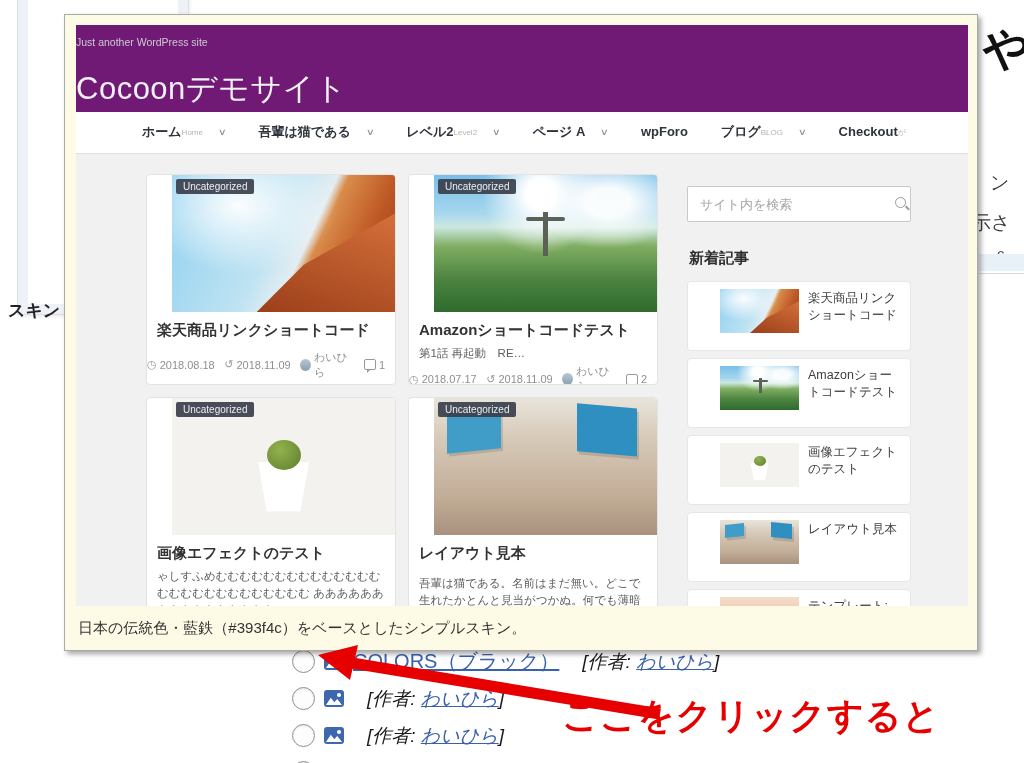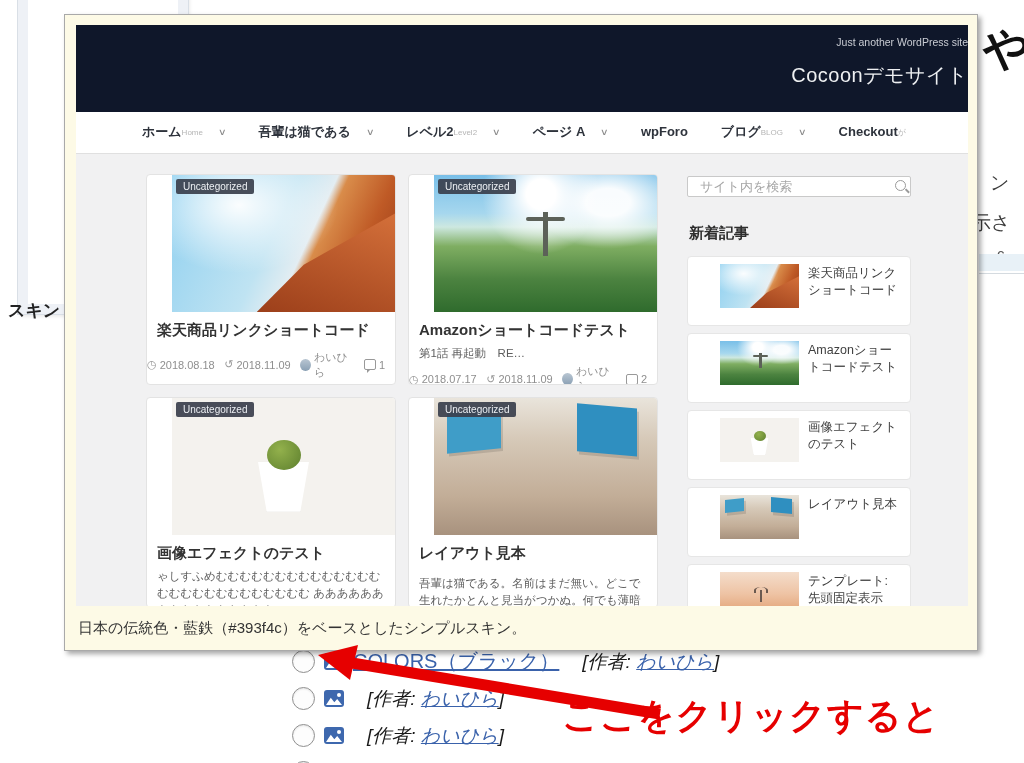--- a/index.html
+++ b/index.html
@@ -53,23 +53,23 @@
   .annot-arrow{position:absolute;left:300px;top:636px;z-index:20;}
 
   
   .popup{
     position:absolute;left:64px;top:14px;width:914px;height:637px;box-sizing:border-box;
     background:#fdfae6;border:1px solid #a9a9a9;box-shadow:3px 3px 5px rgba(0,0,0,.35);
     padding:10px 11px 0 11px;z-index:10;
   }
   .shot{width:892px;height:581px;background:#fff;overflow:hidden;position:relative;}
 
-  .site-header{height:87px;background:#0f172a;text-align:right;}
+  .site-header{height:87px;background:#701a75;text-align:left;}
   .site-tagline{padding-top:11px;font-size:10.5px;color:#c9ccd3;}
-  .site-title{margin-top:14px;font-size:20px;color:#eef0f2;letter-spacing:.5px;}
+  .site-title{margin-top:20px;font-size:31px;color:#eef0f2;letter-spacing:.5px;}
 
   .site-nav{
     height:41px;background:#fff;border-bottom:1px solid #e0e0e0;
     display:flex;align-items:center;justify-content:space-between;padding:0 62px 0 66px;
   }
   .nav-item{display:flex;align-items:center;}
   .nav-txt{display:flex;flex-direction:row;align-items:center;line-height:1.1;}
   .nav-label{font-size:13px;font-weight:bold;color:#2e333c;white-space:nowrap;}
   .nav-sub{font-size:8px;color:#b5b5b5;margin-top:2px;}
   .chev{font-size:9px;color:#8a8a8a;margin-left:16px;transform:scaleX(1.3);}
@@ -124,21 +124,21 @@
   .thumb-shop::before{content:"";position:absolute;left:6%;top:9%;width:24%;height:30%;background:#3f9dc8;transform:skewY(-6deg);box-shadow:2px 3px 0 rgba(0,0,0,.12);}
   .thumb-shop::after{content:"";position:absolute;right:9%;top:6%;width:27%;height:35%;background:#2f8fc0;transform:skewY(5deg);box-shadow:2px 3px 0 rgba(0,0,0,.12);}
   .thumb-sunset{background:linear-gradient(to bottom,#f4ddcb 0%,#eec3a4 50%,#e4a87e 85%,#d89868 100%);}
   .thumb-sunset::before{content:"";position:absolute;left:50%;top:40%;width:4px;height:34%;background:#6b5a50;}
   .thumb-sunset::after{content:"";position:absolute;left:calc(50% - 12px);top:34%;width:22px;height:12px;
     border-left:3px solid #6b5a50;border-right:3px solid #6b5a50;transform:rotate(180deg);border-radius:0 0 100% 100%;}
 
   
   .sb{width:224px;margin-left:29px;}
   .searchbox{
-    margin-top:2px;height:21px;background:#fff;border:1px solid #c9c9c9;border-radius:2px;
+    margin-top:12px;height:36px;background:#fff;border:1px solid #c9c9c9;border-radius:2px;
     display:flex;align-items:center;padding:0 10px;box-sizing:border-box;gap:16px;
   }
   .searchbox input{
     border:0;outline:0;flex:1;font-size:13px;color:#333;background:transparent;
     font-family:"Liberation Sans","DejaVu Sans",sans-serif;
   }
   .searchbox input::placeholder{color:#a5a5a5;}
   .mag{width:16px;height:16px;position:relative;flex:0 0 auto;}
   .mag::before{content:"";position:absolute;left:1px;top:1px;width:9px;height:9px;border:1.5px solid #9a9a9a;border-radius:50%;}
   .mag::after{content:"";position:absolute;left:11px;top:11px;width:5px;height:1.5px;background:#9a9a9a;transform:rotate(45deg);}

